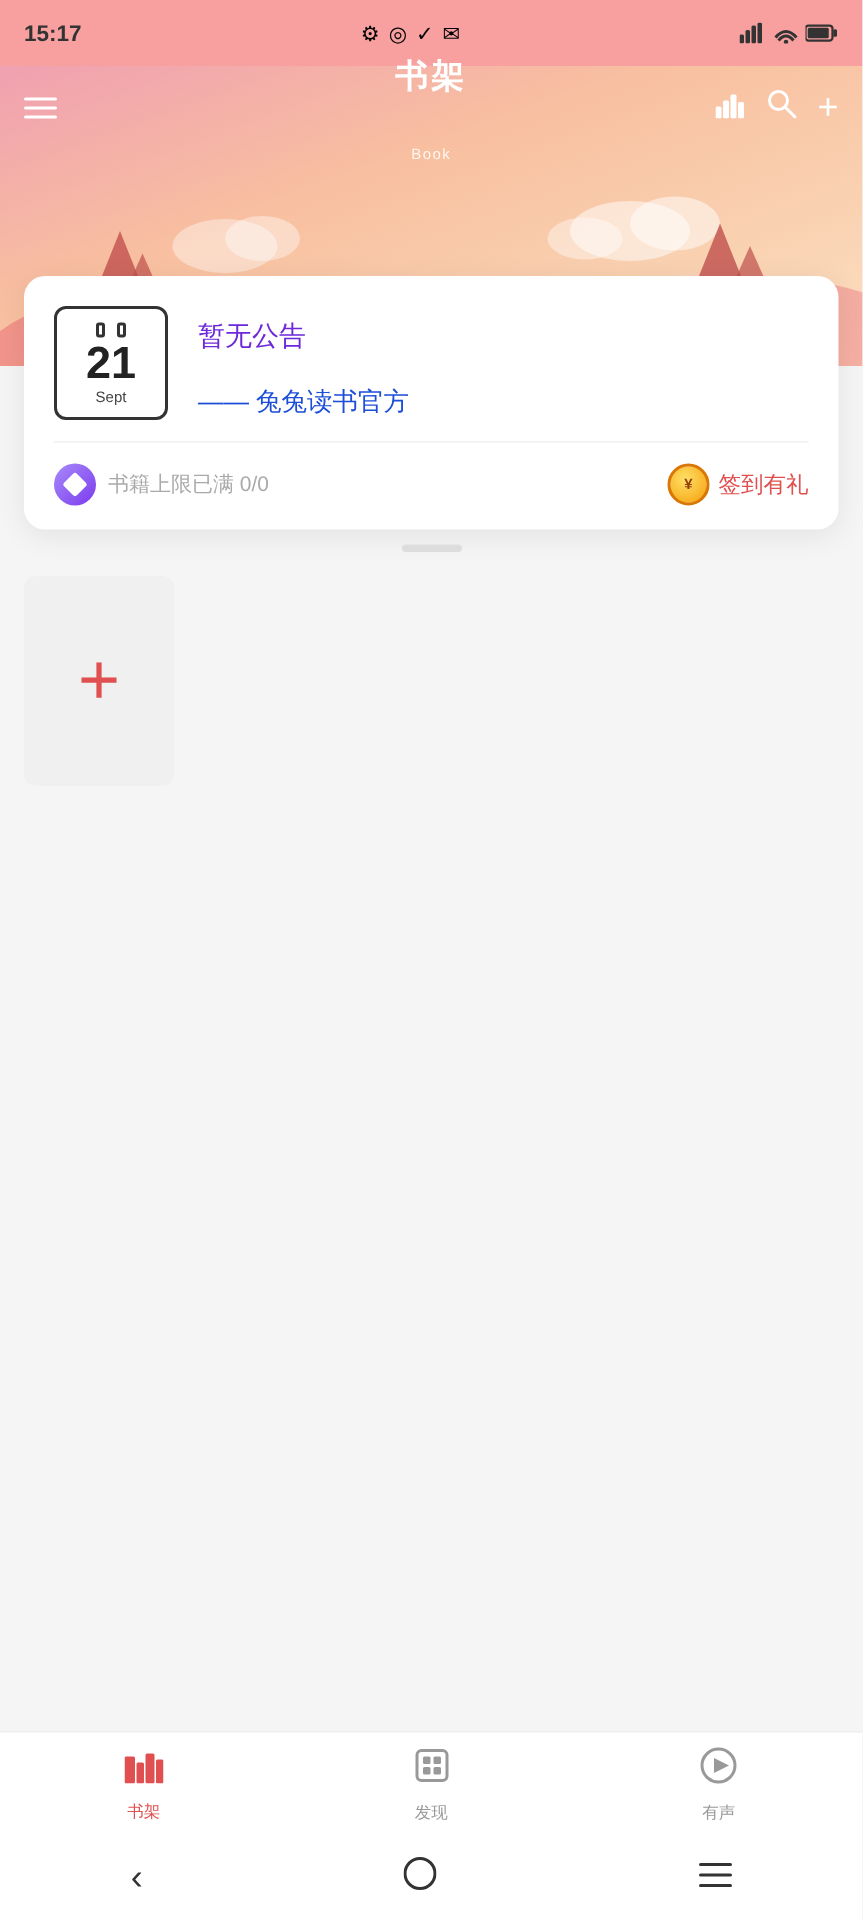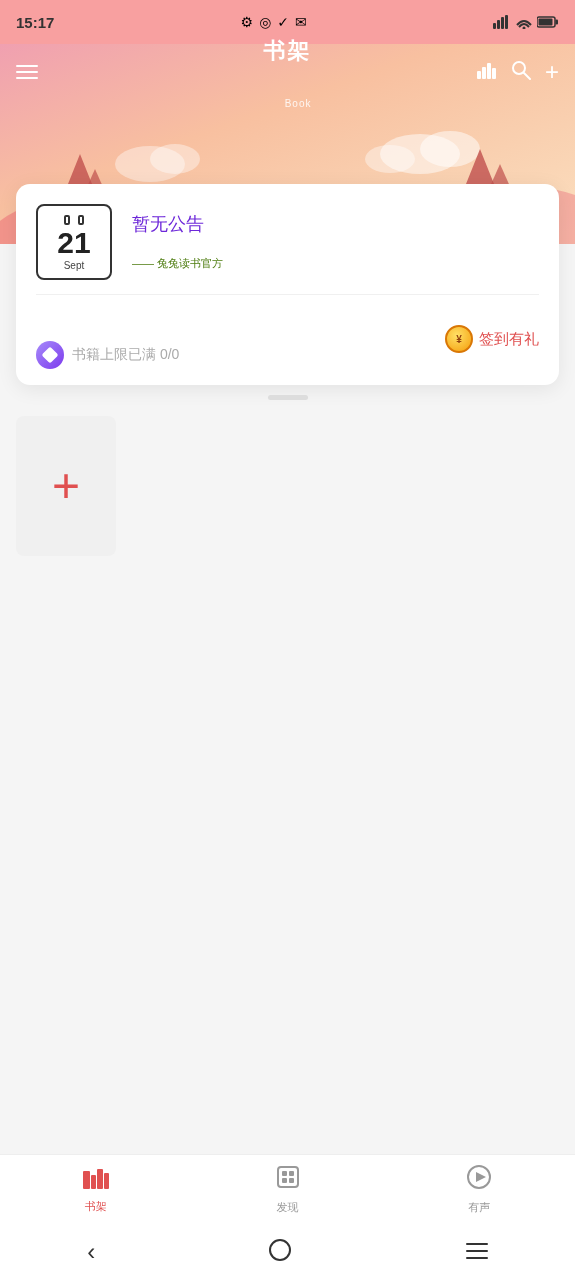--- a/index.html
+++ b/index.html
@@ -72,21 +72,21 @@
     }
     .nav-title-cn {
       font-size: 22px;
       font-weight: 700;
       color: #fff;
       letter-spacing: 2px;
     }
     .nav-title-en {
       font-size: 10px;
       color: rgba(255,255,255,0.85);
-      text-align: right;
+      text-align: center;
       letter-spacing: 1px;
       margin-top: 32px;
     }
     .nav-right {
       display: flex;
       align-items: center;
       gap: 14px;
     }
 
     
@@ -153,22 +153,22 @@
       display: flex;
       flex-direction: column;
       justify-content: center;
     }
     .announcement-title {
       font-size: 18px;
       color: #6d28d9;
       margin-top: 8px;
     }
     .announcement-source {
-      font-size: 11px;
-      color: #4d7c0f;
+      font-size: 17px;
+      color: #1d4ed8;
       margin-top: 20px;
       text-align: right;
     }
 
     .card-divider {
       height: 1px;
       background: #f0f0f0;
       margin: 14px 0;
     }
 
@@ -177,21 +177,20 @@
       align-items: center;
       justify-content: space-between;
     }
 
     .bookshelf-limit {
       display: flex;
       align-items: center;
       gap: 8px;
       color: #aaa;
       font-size: 14px;
-      margin-top: 32px;
     }
     .diamond-icon {
       width: 28px;
       height: 28px;
       background: linear-gradient(135deg, #a78bfa, #7c3aed);
       border-radius: 50%;
       display: flex;
       align-items: center;
       justify-content: center;
     }

